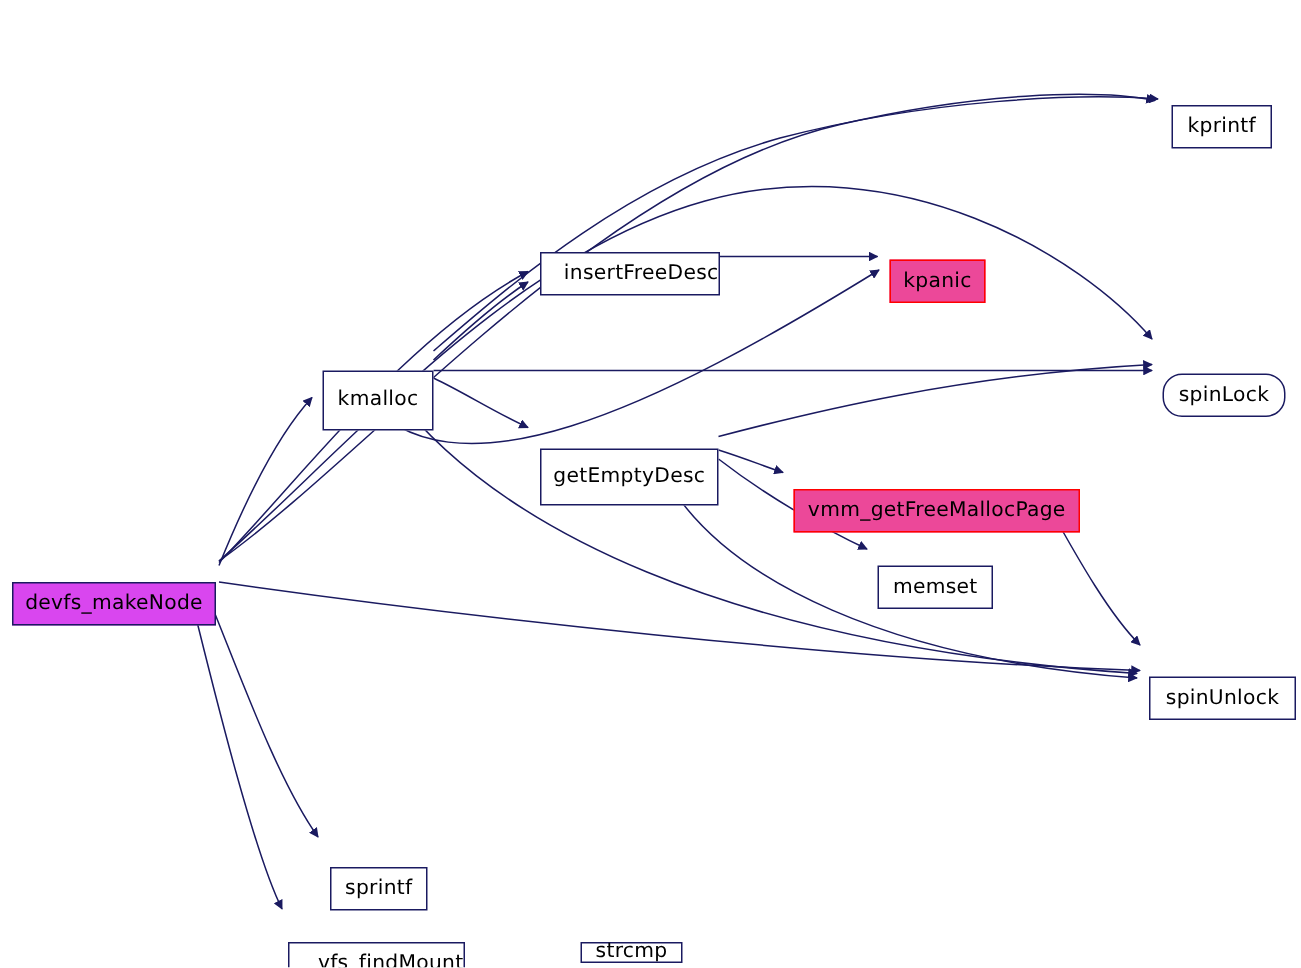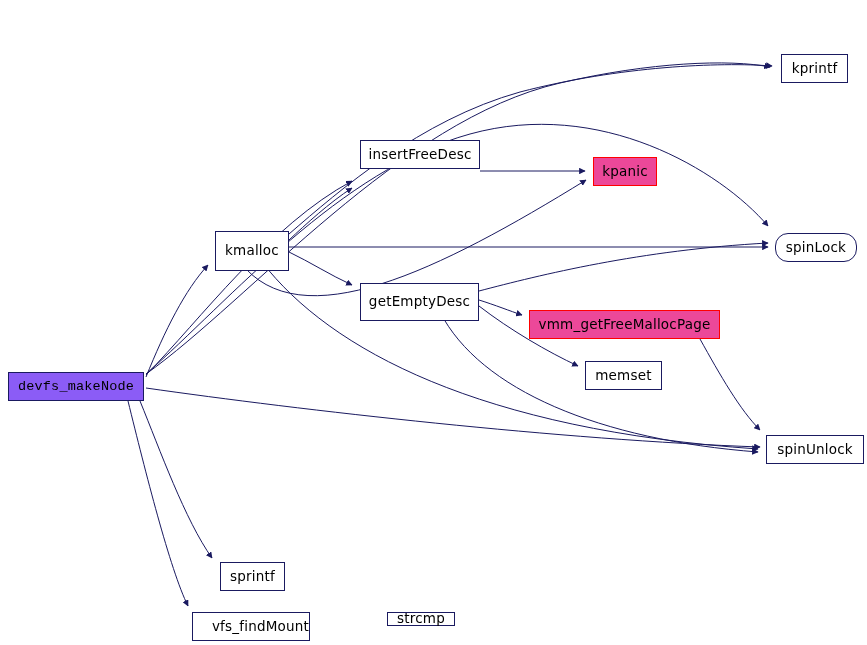--- a/index.html
+++ b/index.html
@@ -30,25 +30,25 @@
     align-items: center;
     justify-content: center;
     font-size: 13.5px;
     line-height: 1;
     letter-spacing: 0.2px;
     color: #000000;
     background: #ffffff;
     border: 1px solid #1a1a60;
     white-space: nowrap;
     z-index: 5;
+    margin-top: 16px;
   }
   .node.root {
-    background: #8b5cf6;
+    background: #d946ef;
     border: 1px solid #1a1a60;
-    font-family: Liberation Mono, monospace;
   }
   .node.highlight {
     border: 1.5px solid #ff0000;
     background: #ec4899;
   }
   .node-label {
     pointer-events: none;
   }
 </style>
 </head>
@@ -85,21 +85,21 @@
       </g>
   </svg>
 
   <div id="nodes-layer">
       <div class="node root" style="left: 8px; top: 372px; width: 136px; height: 29px;">
         <span class="node-label">devfs_makeNode</span>
       </div>
       <div class="node" style="left: 215px; top: 231px; width: 74px; height: 40px;">
         <span class="node-label">kmalloc</span>
       </div>
-      <div class="node" style="left: 360px; top: 140px; width: 120px; height: 29px;">
+      <div class="node" style="left: 360px; top: 152px; width: 120px; height: 29px; justify-content: flex-end;">
         <span class="node-label">insertFreeDesc</span>
       </div>
       <div class="node" style="left: 360px; top: 283px; width: 119px; height: 38px;">
         <span class="node-label">getEmptyDesc</span>
       </div>
       <div class="node highlight" style="left: 593px; top: 157px; width: 64px; height: 29px;">
         <span class="node-label">kpanic</span>
       </div>
       <div class="node highlight" style="left: 529px; top: 310px; width: 191px; height: 29px;">
         <span class="node-label">vmm_getFreeMallocPage</span>

